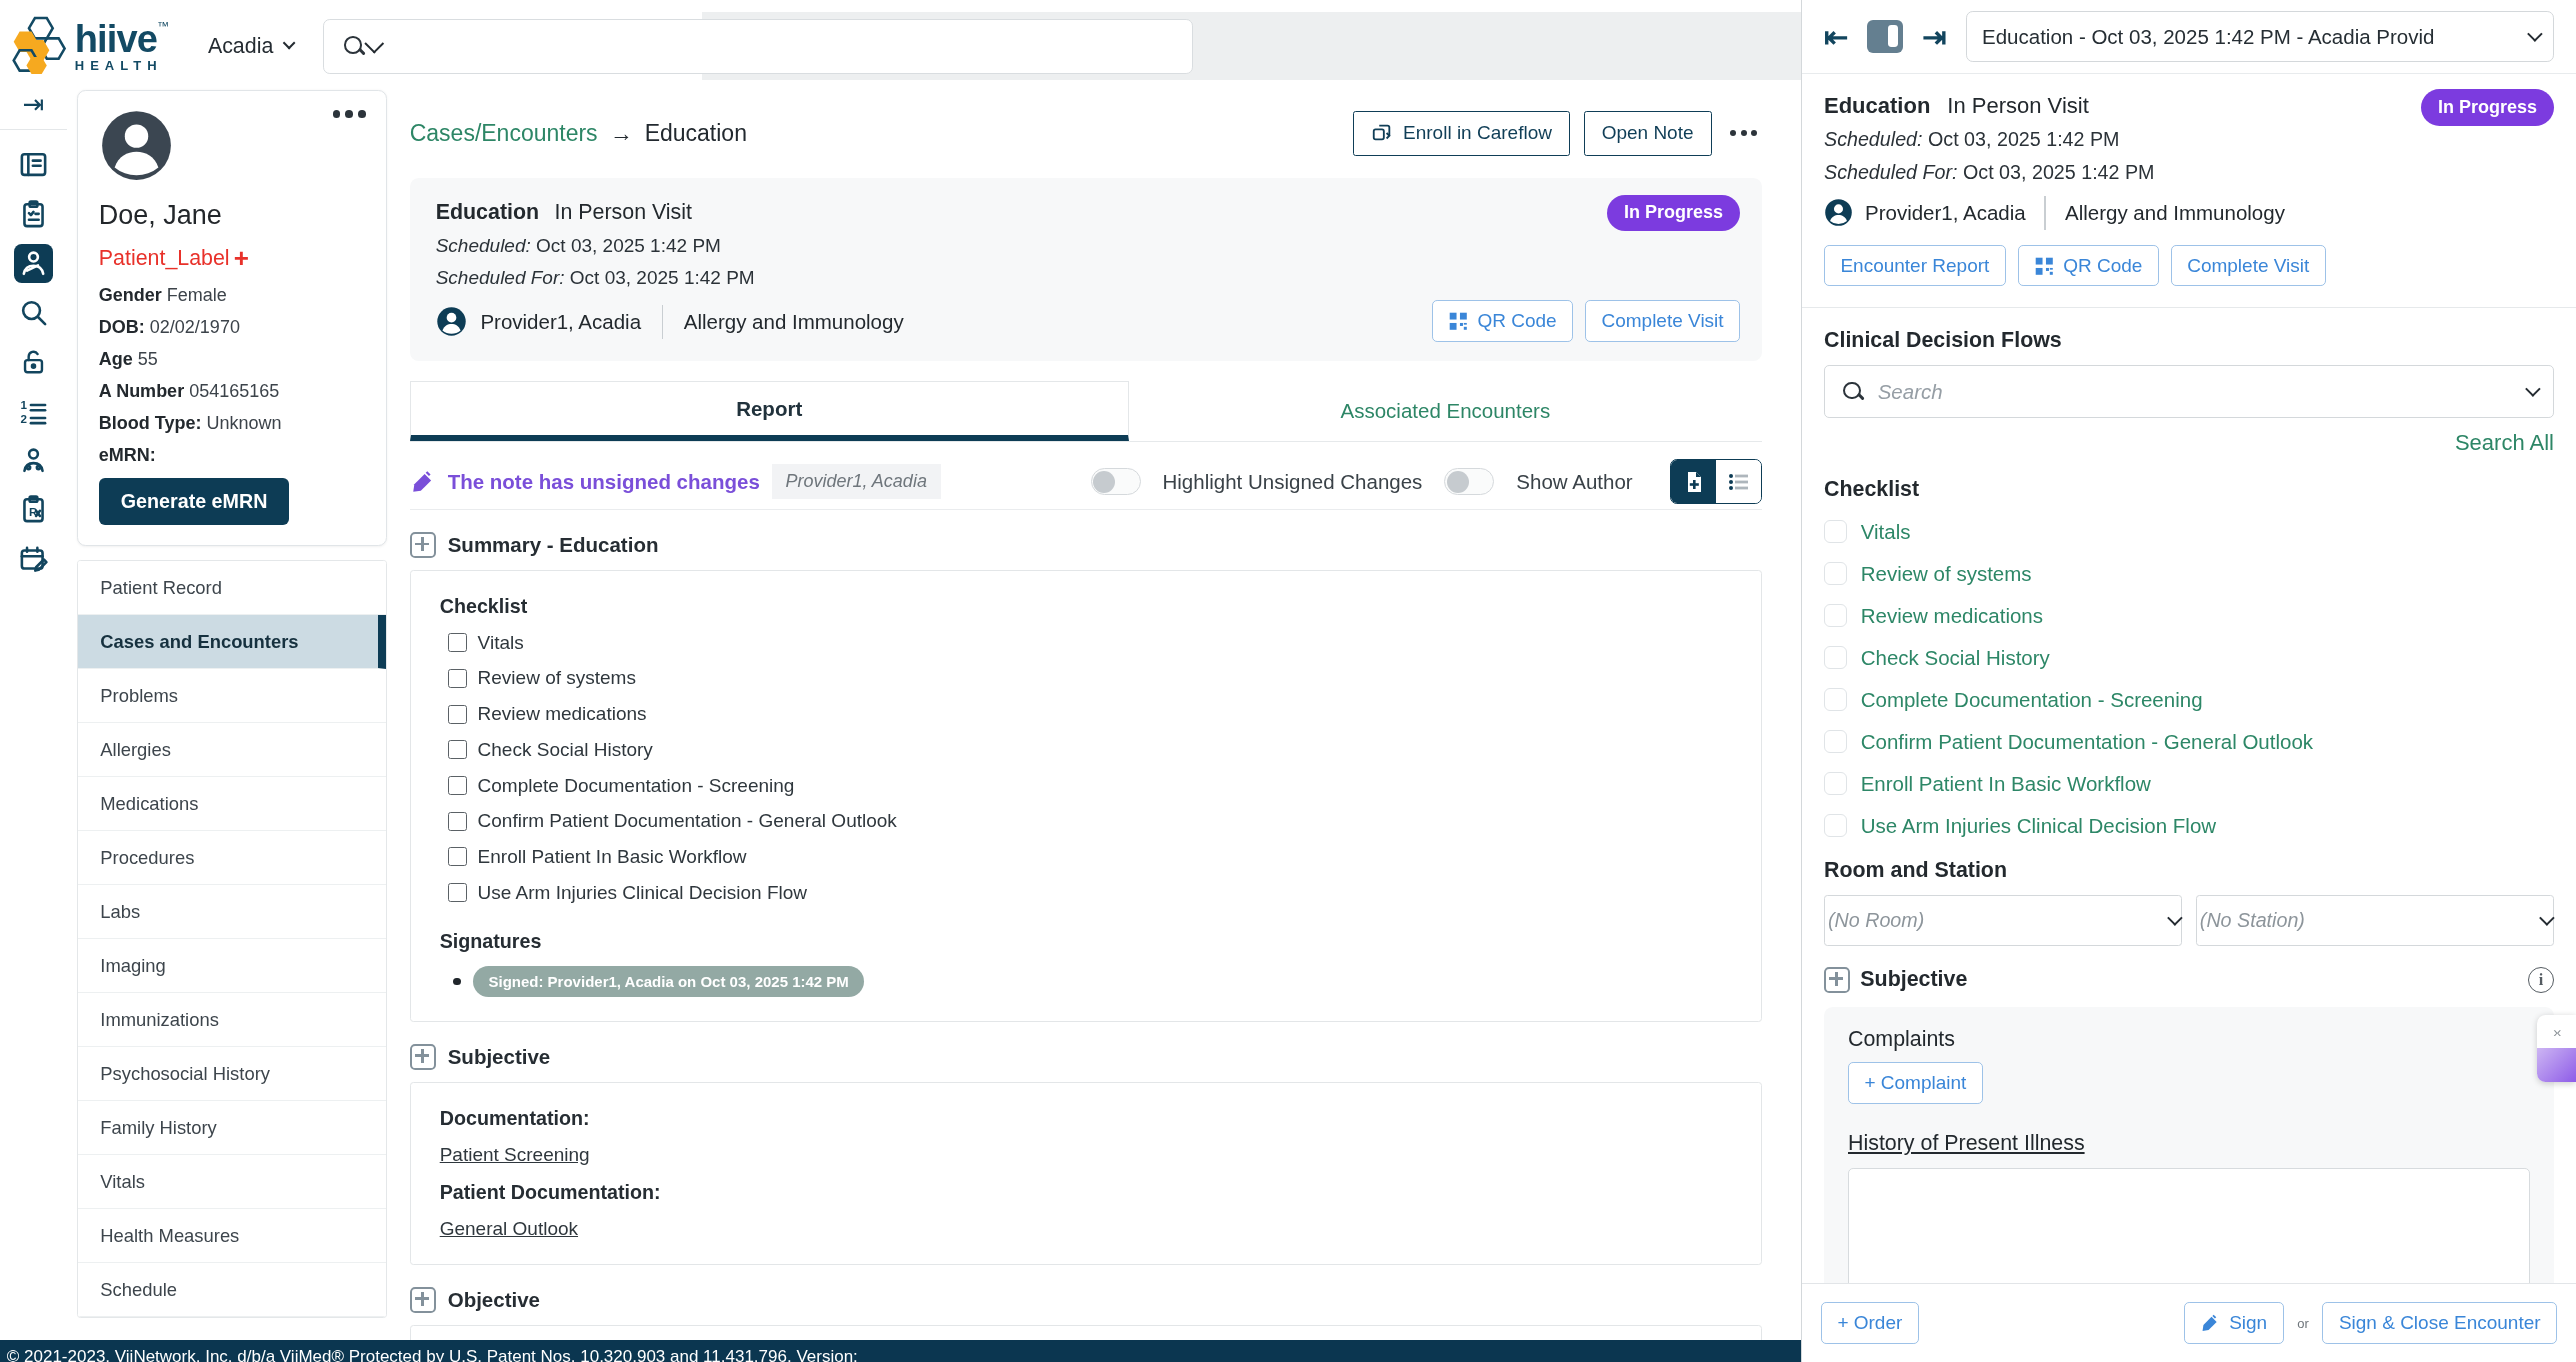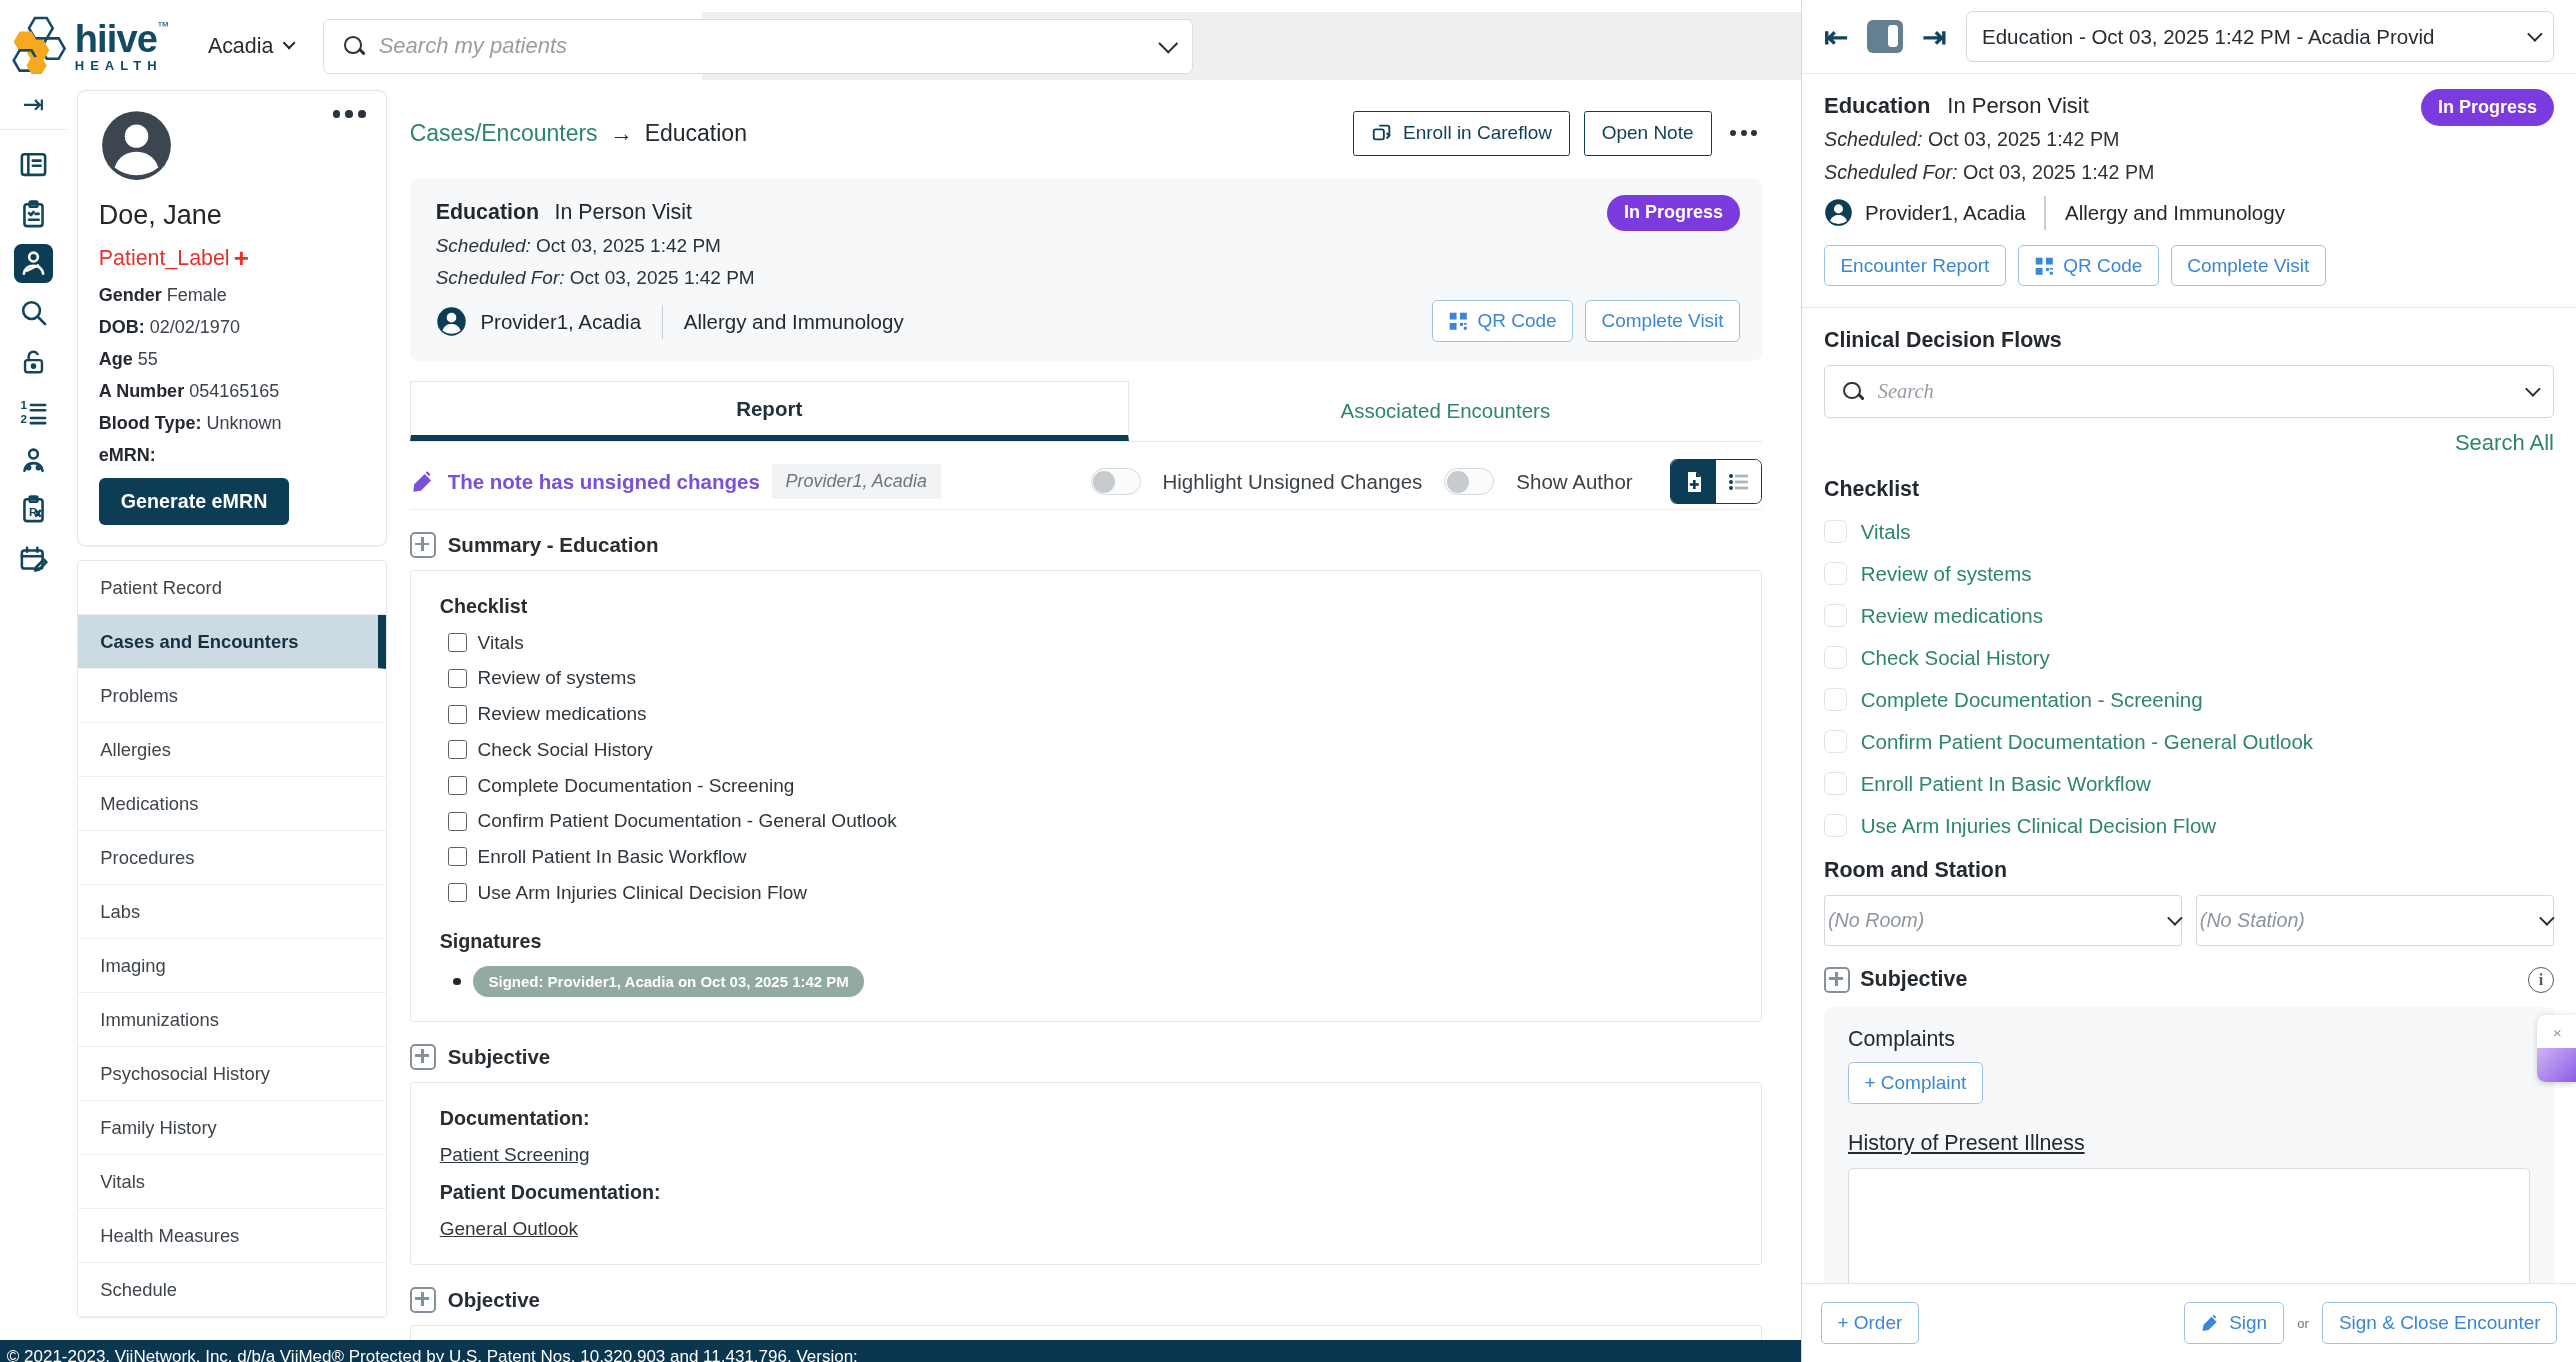--- a/index.html
+++ b/index.html
@@ -124,21 +124,21 @@
   .rp-enc-title { font-size:22px; color:#23292e; }
   .rp-enc-title b { margin-right:17px; }
   .rp-badge { position:absolute; right:22px; top:15.4px; background:#7c3bdf; color:#fff; font-size:18px; font-weight:bold; padding:7.7px 17px; border-radius:855px; }
   .rp-line { margin-top:9.4px; font-size:19.7px; color:#2b3238; }
   .rp-line .lbl { font-style:italic; }
   .rp-prov { margin-top:12px; display:flex; align-items:center; gap:12px; font-size:20.5px; color:#23292e; }
   .rp-btns { margin-top:15.4px; display:flex; gap:12px; }
   .rp-hr { border:none; border-top:0.9px solid #e6e9eb; margin:20.5px -22px 0; }
   .rp-h1 { margin-top:20.5px; font-size:21.4px; font-weight:bold; color:#23292e; }
   .rp-search { margin-top:12px; height:53px; border:0.9px solid #d4d8db; border-radius:5.1px; display:flex; align-items:center; padding:0 17px; gap:13.7px; }
-  .rp-search input { flex:1; border:none; outline:none; font-size:20.5px; background:transparent; font-family:Liberation Serif, serif; }
+  .rp-search input { flex:1; border:none; outline:none; font-size:20.5px; background:transparent; font-family:Liberation Sans, sans-serif; }
   .rp-search input::placeholder { font-style:italic; color:#969ea5; }
   .rp-searchall { text-align:right; margin-top:12px; font-size:22px; color:#2d8666; }
   .rp-ck-row { display:flex; align-items:center; gap:13.7px; margin-top:18px; }
   .rp-ck-box { width:23px; height:23px; border:1.7px solid #e0e4e7; border-radius:6px; background:#fff; flex:none; }
   .rp-ck-row .l { font-size:20.5px; color:#2d8767; }
   .rp-selrow { margin-top:12px; display:flex; gap:13.7px; }
   .rp-ddl { flex:1; height:51px; border:0.9px solid #d4d8db; border-radius:3.4px; display:flex; align-items:center; padding:0 3px; }
   .rp-ddl .v { flex:1; font-size:19.7px; font-style:italic; color:#8d959b; }
   .rp-subj-hd { display:flex; align-items:center; gap:10.3px; margin-top:20.5px; position:relative; }
   .rp-subj-hd .t { font-size:21.4px; font-weight:bold; color:#23292e; }
@@ -183,21 +183,20 @@
           <div><span class="hiive">hiive</span><span class="tm">™</span></div>
           <div class="health">HEALTH</div>
         </div>
       </div>
       <div class="org">
         <span>Acadia</span>
         <span class="chev-down" style="width:9.4px;height:9.4px;border-width:2.1px;"></span>
       </div>
       <div class="search-wrap">
         <span class="mag"></span>
-        <input type="text" placeholder="Search my patients" style="">
         <span class="chev-down"></span>
       </div>
     </div>
 
     <div class="body-row">
 
       <div class="rail">
         <div class="rail-collapse">
           <span style="font-size:26px;color:#12455e;">⇥</span>
         </div>

